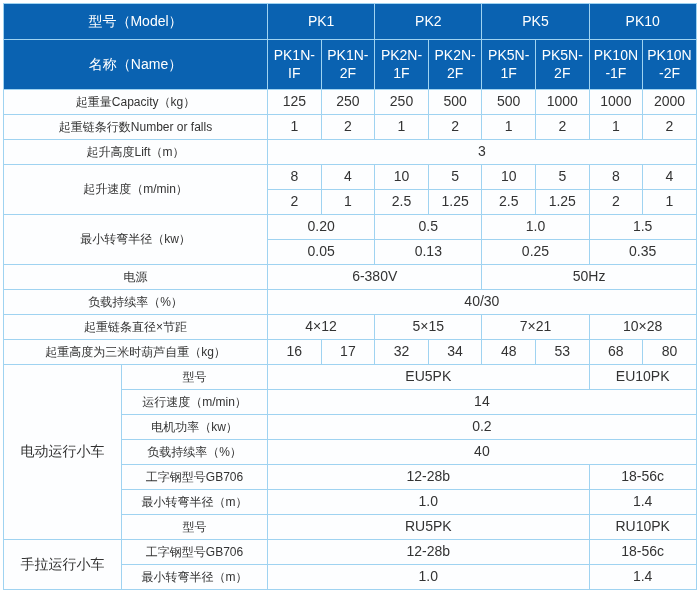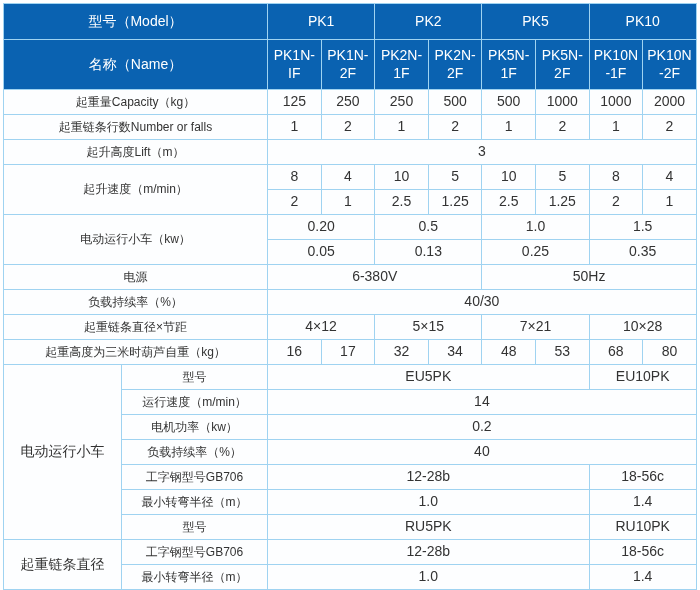--- a/index.html
+++ b/index.html
@@ -130,21 +130,21 @@
           <td class="val">2</td>
           <td class="val">1</td>
           <td class="val">2.5</td>
           <td class="val">1.25</td>
           <td class="val">2.5</td>
           <td class="val">1.25</td>
           <td class="val">2</td>
           <td class="val">1</td>
         </tr>
         <tr>
-          <td class="rlabel" colspan="2" rowspan="2">电动运行小车（kw）</td>
+          <td class="rlabel" colspan="2" rowspan="2">最小转弯半径（kw）</td>
           <td class="val" colspan="2">0.20</td>
           <td class="val" colspan="2">0.5</td>
           <td class="val" colspan="2">1.0</td>
           <td class="val" colspan="2">1.5</td>
         </tr>
         <tr>
           <td class="val" colspan="2">0.05</td>
           <td class="val" colspan="2">0.13</td>
           <td class="val" colspan="2">0.25</td>
           <td class="val" colspan="2">0.35</td>
@@ -203,21 +203,21 @@
           <td class="rlabel sub">最小转弯半径（m）</td>
           <td class="val" colspan="6">1.0</td>
           <td class="val" colspan="2">1.4</td>
         </tr>
         <tr>
           <td class="rlabel sub">型号</td>
           <td class="val" colspan="6">RU5PK</td>
           <td class="val" colspan="2">RU10PK</td>
         </tr>
         <tr>
-          <td class="glabel" rowspan="2">起重链条直径</td>
+          <td class="glabel" rowspan="2">手拉运行小车</td>
           <td class="rlabel sub">工字钢型号GB706</td>
           <td class="val" colspan="6">12-28b</td>
           <td class="val" colspan="2">18-56c</td>
         </tr>
         <tr>
           <td class="rlabel sub">最小转弯半径（m）</td>
           <td class="val" colspan="6">1.0</td>
           <td class="val" colspan="2">1.4</td>
         </tr>
       </tbody>

